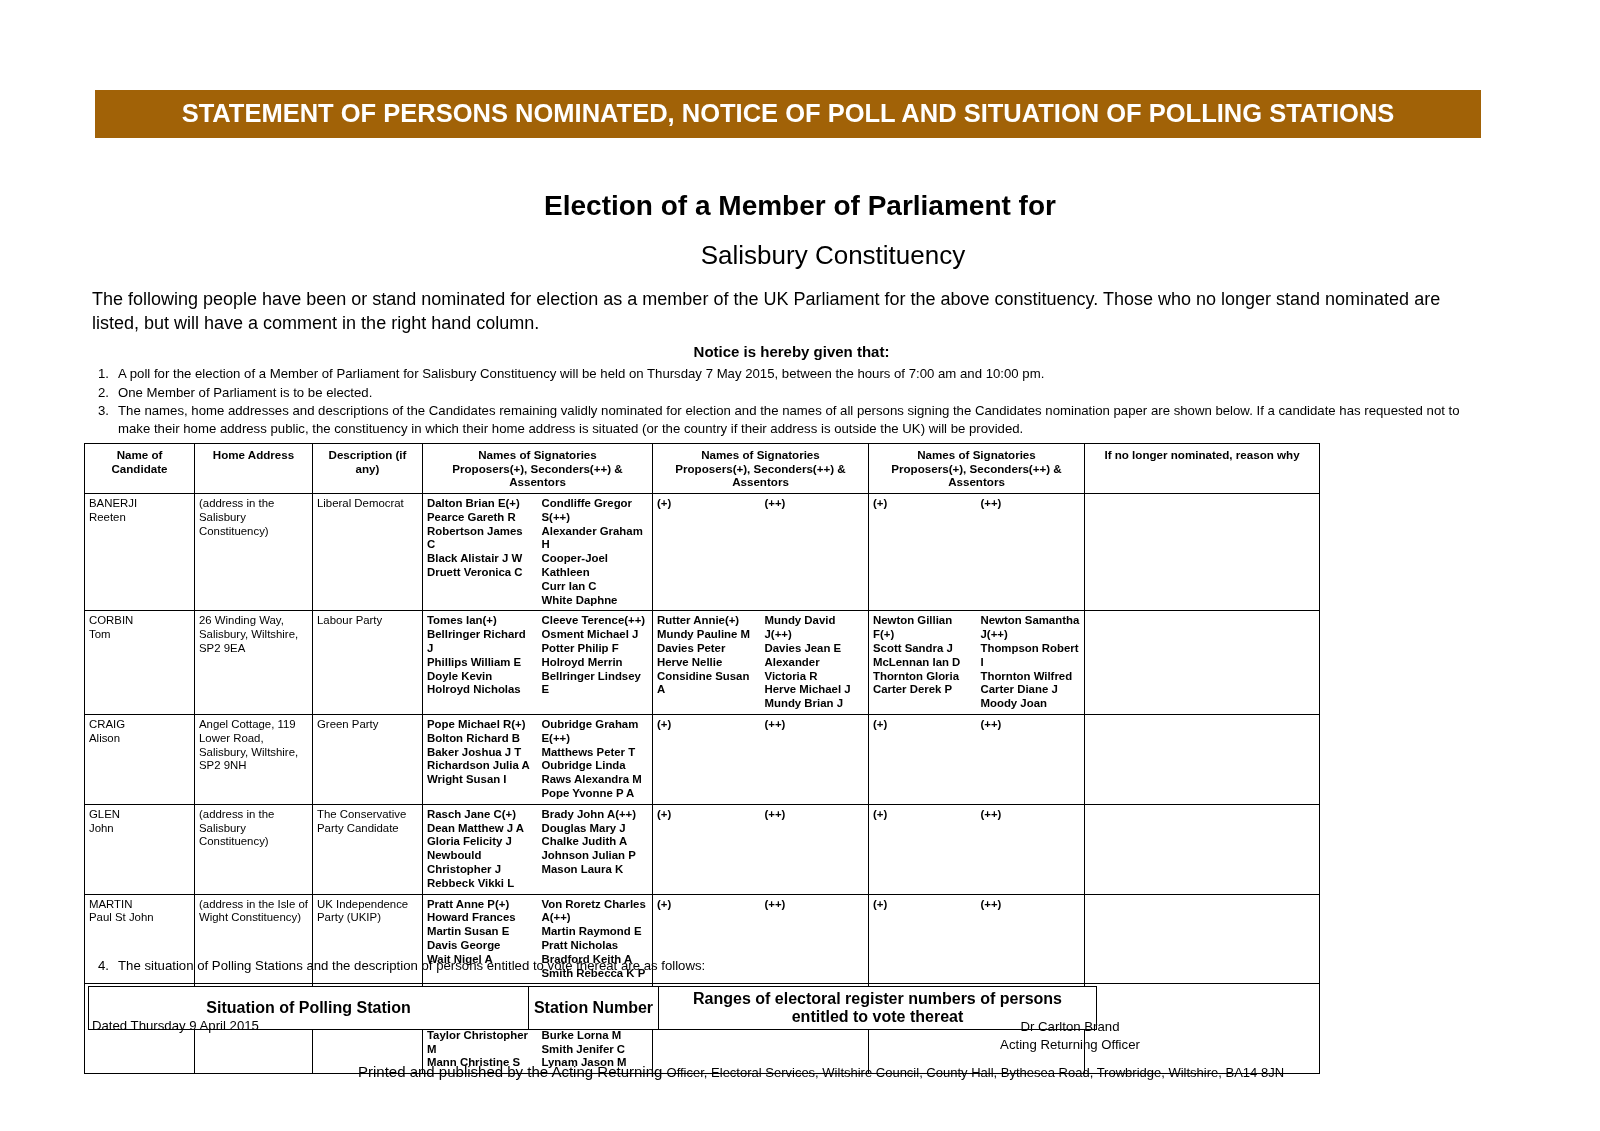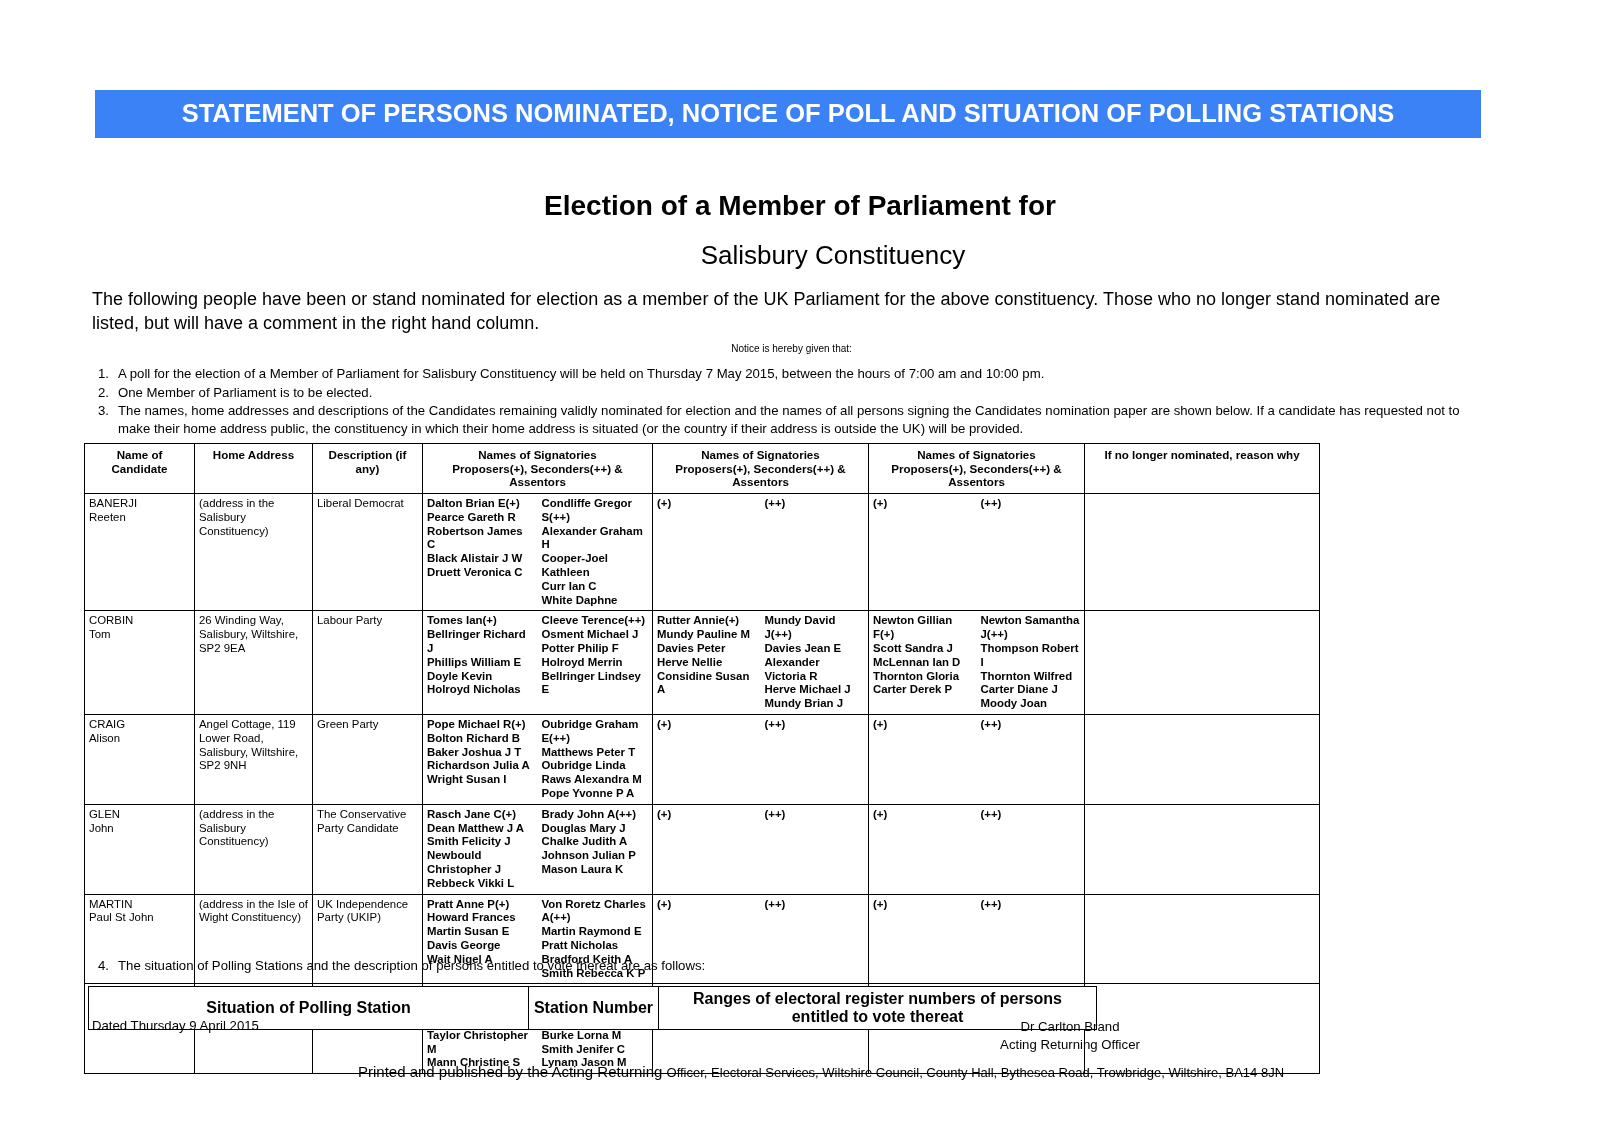--- a/index.html
+++ b/index.html
@@ -19,21 +19,21 @@
     width: 1600px;
     height: 1131px;
     padding: 0;
     box-sizing: border-box;
   }
   .banner {
     position: absolute;
     left: 95px;
     top: 90px;
     width: 1386px;
-    background: #3b82f6;
+    background: #a16207;
     color: #ffffff;
     text-align: center;
     font-size: 25.5px;
     font-weight: bold;
     line-height: 1.18;
     padding: 8px 10px 10px 10px;
     box-sizing: border-box;
   }
   .subtitle1 {
     position: absolute;
@@ -62,22 +62,22 @@
     font-size: 18px;
     line-height: 1.32;
     text-align: left;
   }
   .notice-head {
     position: absolute;
     left: 0;
     top: 343px;
     width: 1583px;
     text-align: center;
-    font-size: 10px;
-    font-weight: normal;
+    font-size: 15px;
+    font-weight: bold;
   }
   .notice-list {
     position: absolute;
     left: 92px;
     top: 365px;
     width: 1400px;
     font-size: 13.2px;
     line-height: 1.34;
   }
   .notice-list .li {
@@ -364,21 +364,21 @@
 
       <tr style="height:72px">
         <td class="cand-name">GLEN
 John</td>
         <td class="addr">(address in the Salisbury Constituency)</td>
         <td>The Conservative Party Candidate</td>
         <td class="sig-cell">
           <div class="sig-inner">
             <div class="sig-col first">Rasch Jane C(+)
 Dean Matthew J A
-Smith Felicity J
+Gloria Felicity J
 Newbould Christopher J
 Rebbeck Vikki L</div>
             <div class="sig-col">Brady John A(++)
 Douglas Mary J
 Chalke Judith A
 Johnson Julian P
 Mason Laura K</div>
           </div>
         </td>
         <td class="sig-cell">

